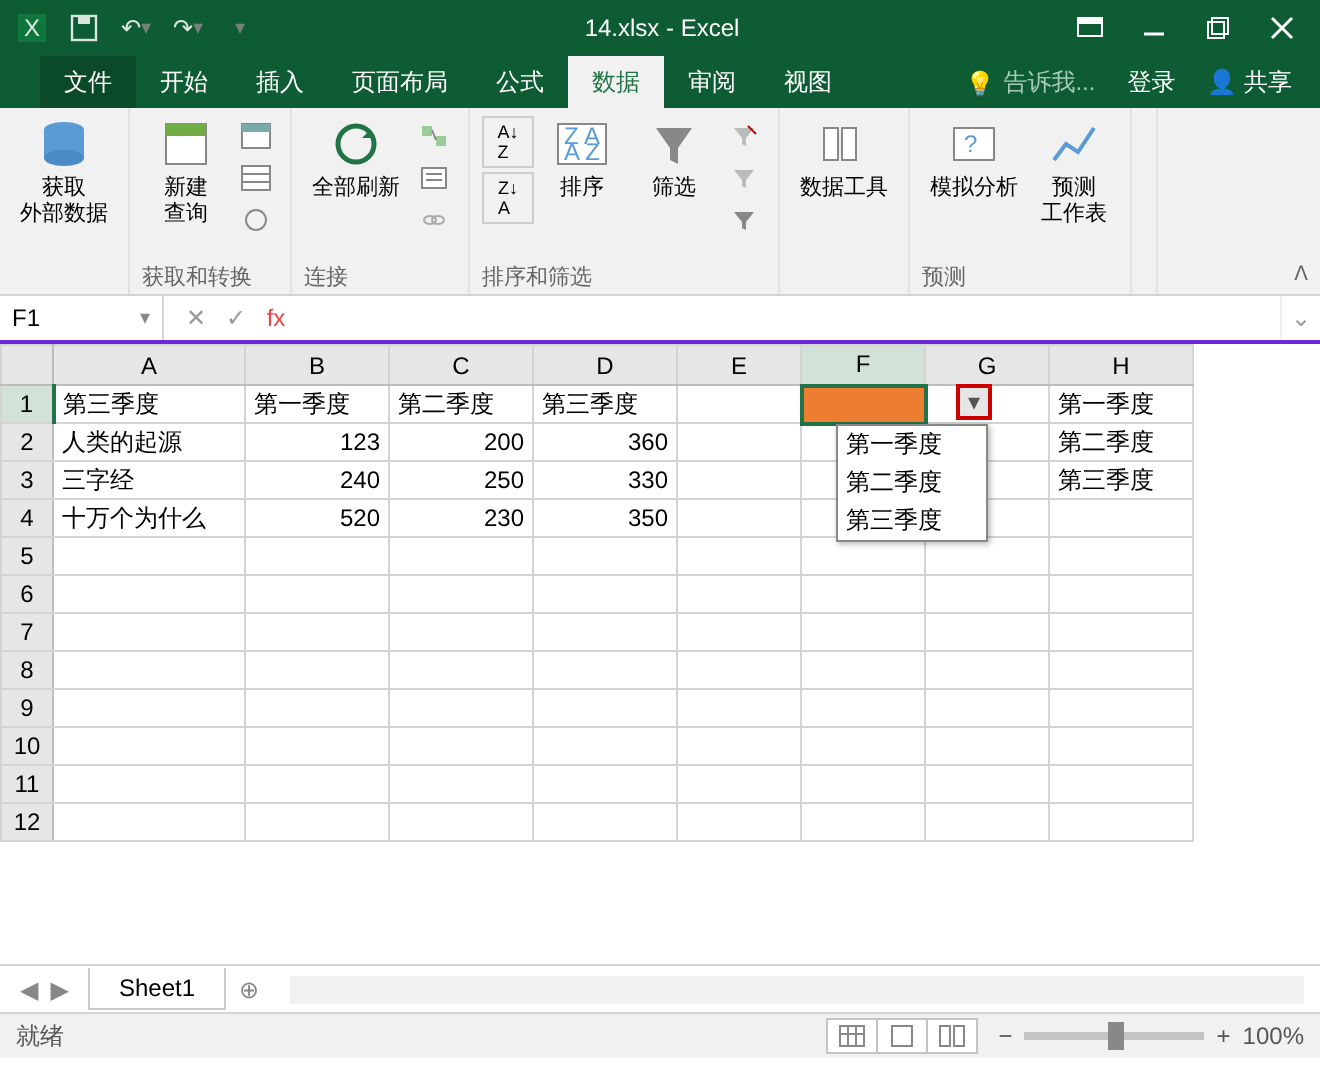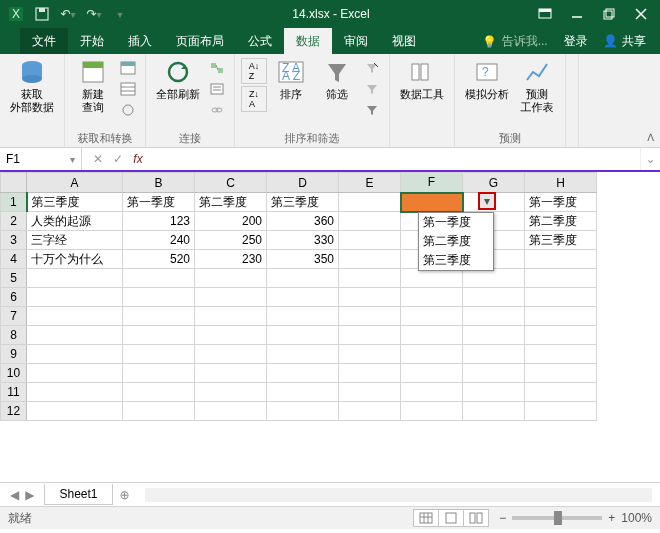--- a/index.html
+++ b/index.html
@@ -12,32 +12,32 @@
 .winbtn{width:30px;height:22px;display:flex;align-items:center;justify-content:center;color:#fff}
 .tabs{height:26px;background:#0d5c33;display:flex;align-items:flex-start;padding-left:20px}
 .tab{padding:5px 12px;color:#fff;font-size:12px;cursor:pointer}
 .tab.file{background:#0a4a28}
 .tab.active{background:#f1f1f1;color:#227447}
 .tab-right{margin-left:auto;display:flex;align-items:center;color:#fff;padding-right:6px}
 .tell{color:#a8c9b5;padding:5px 8px;display:flex;align-items:center;gap:4px}
 .ribbon{height:94px;background:#f1f1f1;border-bottom:1px solid #d4d4d4;display:flex;position:relative}
 .group{display:flex;flex-direction:column;border-right:1px solid #e1e1e1;padding:2px 6px 0}
 .group-body{flex:1;display:flex;align-items:flex-start;gap:2px}
-.group-label{text-align:center;font-size:11px;color:#666;padding:1px 0}
+.group-label{text-align:left;font-size:11px;color:#666;padding:1px 0}
 .bigbtn{display:flex;flex-direction:column;align-items:center;justify-content:flex-start;padding:2px 4px;gap:2px;min-width:44px}
 .bigbtn .lbl{font-size:11px;text-align:center;line-height:13px}
 .smallcol{display:flex;flex-direction:column;gap:1px;padding-top:2px}
 .smallbtn{width:22px;height:20px;display:flex;align-items:center;justify-content:center}
 .collapse{position:absolute;right:6px;bottom:4px;color:#666;font-size:10px}
 .formulabar{height:24px;background:#fff;border-bottom:2px solid #6d28d9;display:flex;align-items:center}
 .namebox{width:82px;height:100%;border-right:1px solid #d4d4d4;padding:0 6px;display:flex;align-items:center;justify-content:space-between}
 .namebox input{border:none;width:56px;outline:none;font-size:12px}
 .fxbtns{display:flex;align-items:center;gap:4px;padding:0 8px;color:#999}
 .fxbtns span{width:16px;text-align:center}
-.fx{font-style:italic;color:#7f1d1d}
+.fx{color:#ef4444}
 .formula-input{flex:1;border:none;outline:none;padding:0 4px}
 .expand{width:20px;text-align:center;color:#999;border-left:1px solid #eee;height:100%;display:flex;align-items:center;justify-content:center}
 .sheet{position:relative;height:310px;overflow:hidden}
 .grid{border-collapse:collapse;table-layout:fixed}
 .grid th,.grid td{border:1px solid #d4d4d4;font-weight:normal;text-align:left;padding:0 4px;height:19px;font-size:12px;background:#fff}
 .grid .colhdr{background:#e6e6e6;text-align:center;height:20px;border-bottom:1px solid #bdbdbd}
 .grid .rowhdr{background:#e6e6e6;text-align:center;width:26px;border-right:1px solid #bdbdbd}
 .grid .colhdr.sel{background:#d3e2d8;border-bottom:2px solid #227447}
 .grid .rowhdr.sel{background:#d3e2d8;border-right:2px solid #227447}
 .grid td.num{text-align:right}

